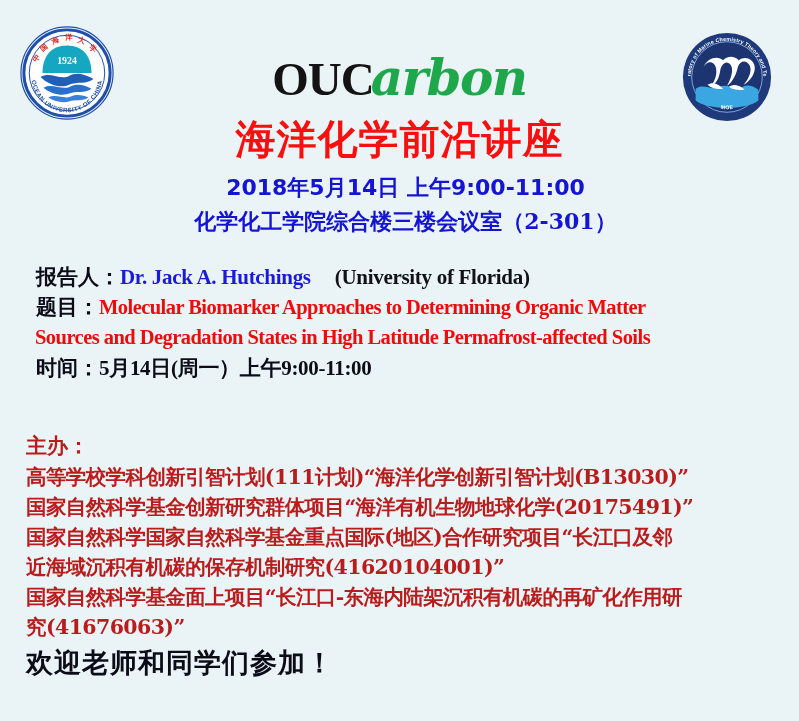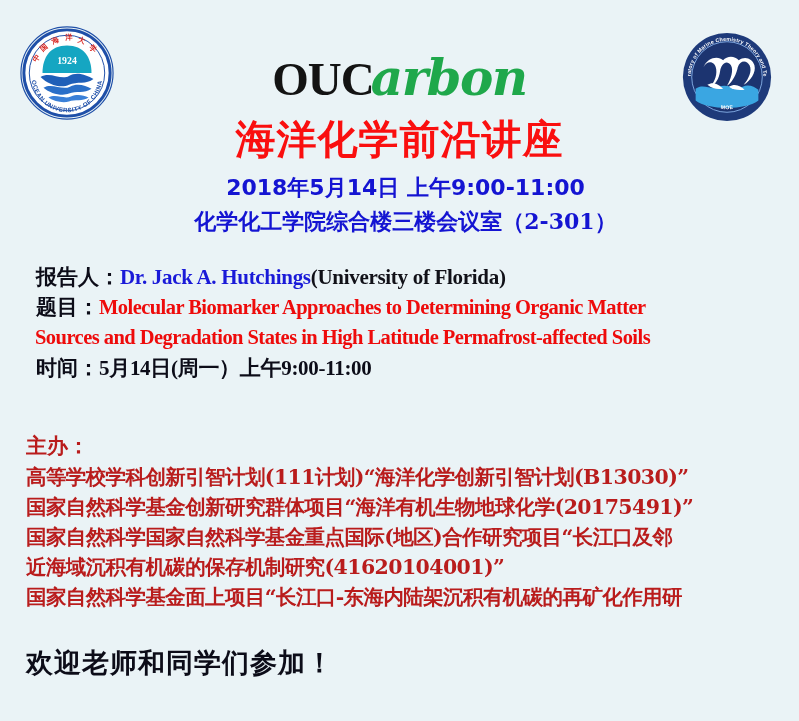--- a/index.html
+++ b/index.html
@@ -109,20 +109,21 @@
     color: #1a1ad8;
     font-family: "Liberation Serif", "DejaVu Serif", serif;
     font-weight: bold;
     letter-spacing: -0.3px;
   }
   .speaker-affil {
     color: #111118;
     font-family: "Liberation Serif", "DejaVu Serif", serif;
     font-weight: bold;
     letter-spacing: -0.3px;
+    margin-left: 24px;
   }
   .talk-title {
     color: #ee0b0b;
     font-family: "Liberation Serif", "DejaVu Serif", serif;
     font-weight: bold;
     font-size: 20.5px;
     letter-spacing: -0.55px;
   }
   #talk-title-line1 { line-height: 30px; }
   #talk-title-line2 { line-height: 30px; }
@@ -257,17 +258,18 @@
     </div>
   </div>
 
   <div class="sponsors">
     <div class="spon-line spon-head">主办：</div>
     <div class="spon-line">高等学校学科创新引智计划(111计划)“海洋化学创新引智计划(B13030)”</div>
     <div class="spon-line">国家自然科学基金创新研究群体项目“海洋有机生物地球化学(20175491)”</div>
     <div class="spon-line">国家自然科学国家自然科学基金重点国际(地区)合作研究项目“长江口及邻</div>
     <div class="spon-line">近海域沉积有机碳的保存机制研究(41620104001)”</div>
     <div class="spon-line">国家自然科学基金面上项目“长江口-东海内陆架沉积有机碳的再矿化作用研</div>
+    <div class="spon-line">究(41676063)”</div>
   </div>
 
   <div id="welcome-line">欢迎老师和同学们参加！</div>
 
 </div>
 
 </body></html>

